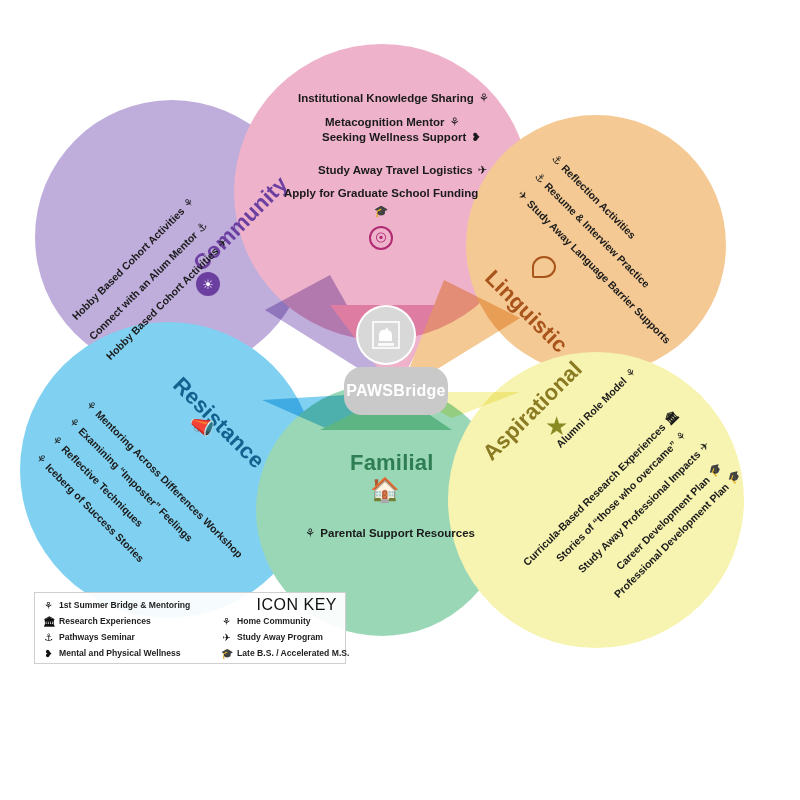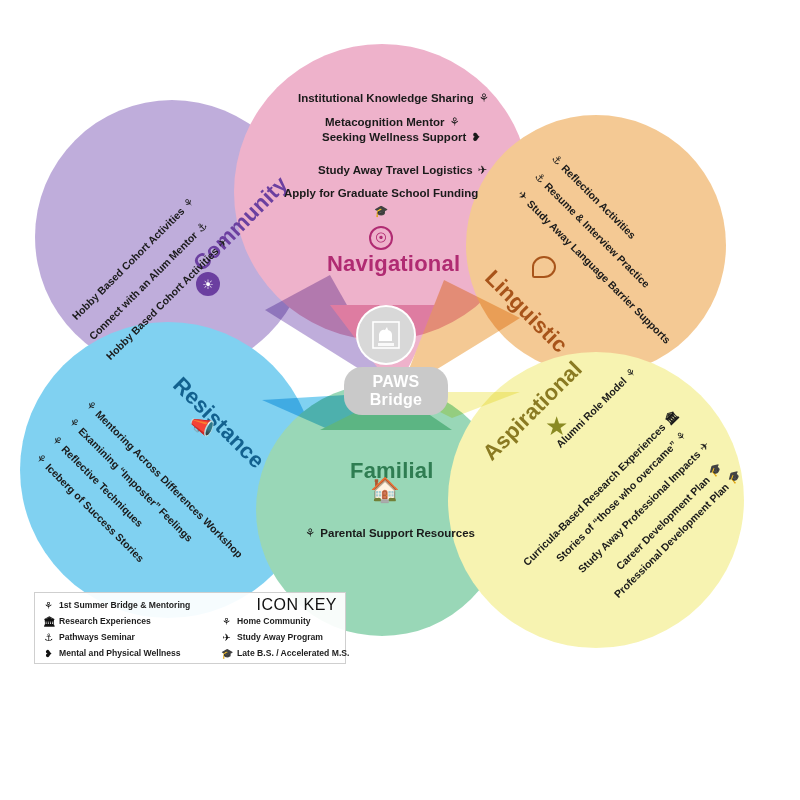--- a/index.html
+++ b/index.html
@@ -49,21 +49,21 @@
   
   #logo-badge{
     position:absolute;left:358px;top:307px;width:56px;height:56px;
     border-radius:50%;background:#d8d8d8;
     display:flex;align-items:center;justify-content:center;
     box-shadow:0 0 0 2px #ffffff;
   }
   #paws-pill{
     position:absolute;left:344px;top:367px;width:104px;height:48px;
     border-radius:18px;background:#c9c9c9;
-    display:flex;flex-direction:column;align-items:center;justify-content:center;
+    display:flex;flex-direction:row;align-items:center;justify-content:center;
     color:#ffffff;font-weight:700;font-size:16px;line-height:18px;
     text-align:center;letter-spacing:.3px;
   }
 
   
   #icon-key{
     position:absolute;left:34px;top:592px;width:312px;height:72px;
     background:rgba(255,255,255,.93);
     border:1px solid #cfcfcf;
     box-sizing:border-box;
@@ -143,23 +143,20 @@
   <div class="hrow" style="left:318px;top:163px;">
     <span>Study Away Travel Logistics</span>
       <span class="ico">✈</span>
   </div>
   <div class="hrow" style="left:284px;top:187px;flex-direction:column;">
     <span>Apply for Graduate School Funding</span>
       <span class="ico">🎓</span>
   </div>
 
   <div style="position:absolute;left:369px;top:226px;width:24px;height:24px;border-radius:50%;border:2.5px solid #b02b72;box-sizing:border-box;display:flex;align-items:center;justify-content:center;color:#b02b72;font-size:12px;">⦿</div>
-  <div class="petal-label" style="left:327px;top:251px;font-size:22px;color:#b02b72;">
-    <span>Navigational</span>
-  </div>
 
   <div class="petal-label" style="left:498px;top:265px;transform:rotate(45deg);transform-origin:left top;font-size:22px;color:#a8541a;">
     <span>Linguistic</span>
   </div>
   <div style="position:absolute;left:532px;top:256px;width:24px;height:22px;border-radius:50% 50% 50% 10%;border:2.5px solid #a8541a;box-sizing:border-box;"></div>
 
   <div class="row" style="left:558px;top:152px;transform:rotate(45deg);transform-origin:left top;">
     <span class="ico">⚓</span>
       <span>Reflection Activities</span>
   </div>
@@ -187,21 +184,21 @@
   </div>
   <div class="row" style="left:58px;top:433px;transform:rotate(45deg);transform-origin:left top;">
     <span class="ico">⚘</span>
       <span>Reflective Techniques</span>
   </div>
   <div class="row" style="left:42px;top:451px;transform:rotate(45deg);transform-origin:left top;">
     <span class="ico">⚘</span>
       <span>Iceberg of Success Stories</span>
   </div>
 
-  <div class="petal-label" style="left:350px;top:450px;font-size:22px;color:#2f7d52;margin-top:8px;">
+  <div class="petal-label" style="left:350px;top:450px;font-size:22px;color:#2f7d52;">
     <span>Familial</span>
   </div>
   <div style="position:absolute;left:370px;top:478px;color:#2f7d52;font-size:24px;line-height:1;">🏠</div>
   <div class="hrow" style="left:305px;top:526px;">
     <span class="ico">⚘</span>
       <span>Parental Support Resources</span>
   </div>
 
   <div class="petal-label" style="left:496px;top:440px;transform:rotate(-45deg);transform-origin:left bottom;font-size:22px;color:#8a7a22;">
     <span>Aspirational</span>

